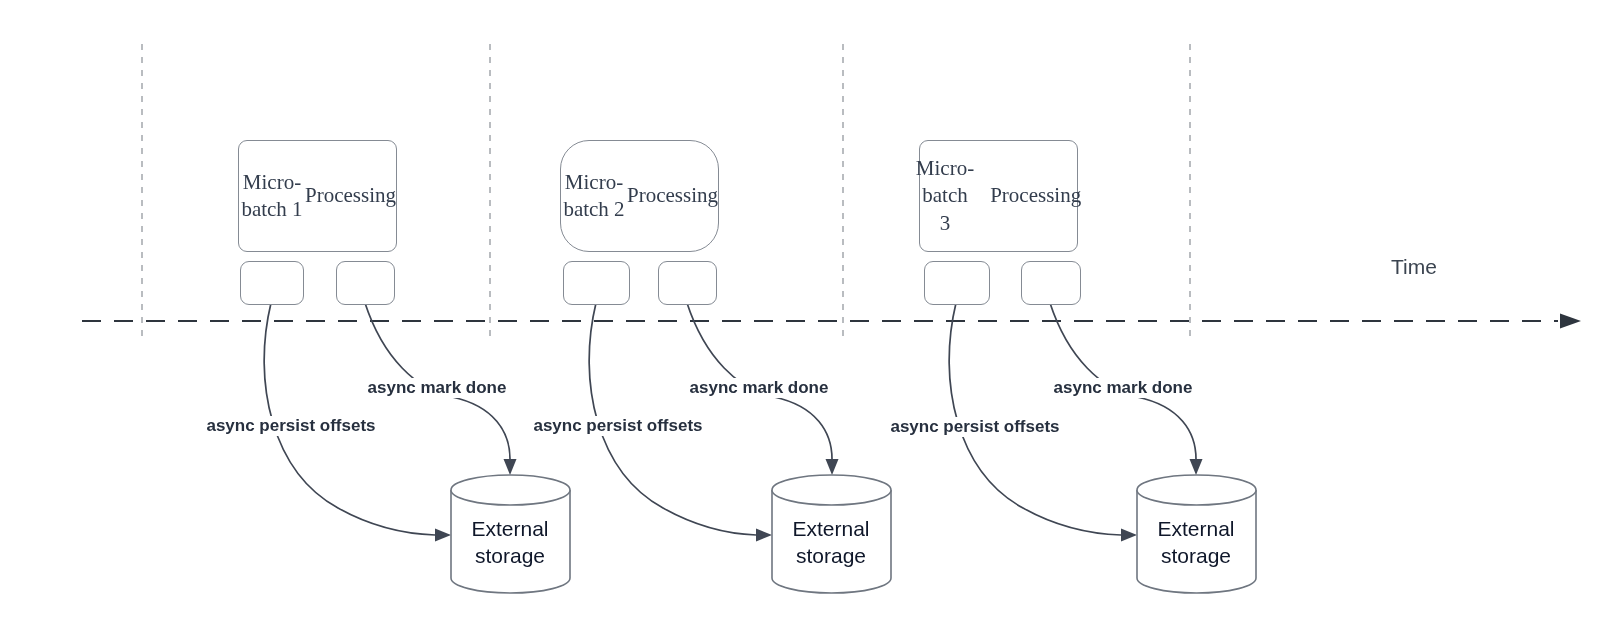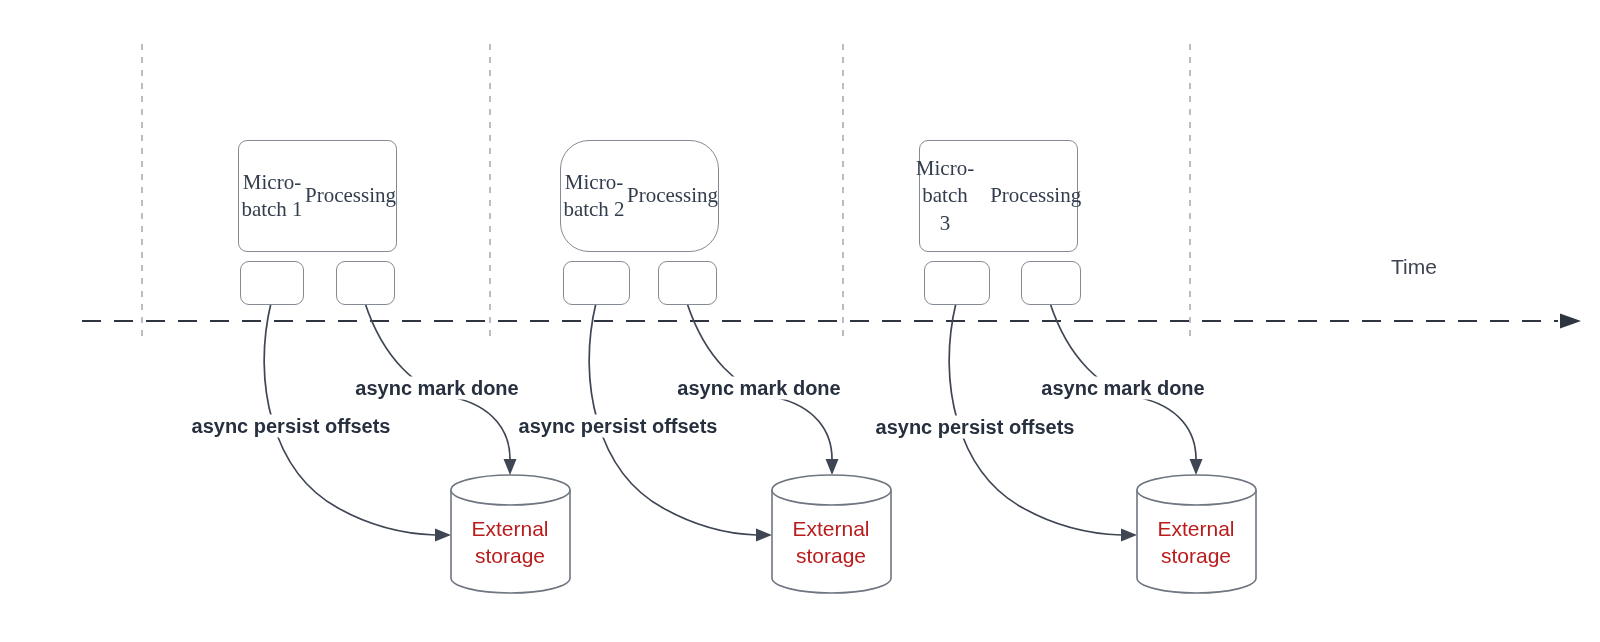--- a/index.html
+++ b/index.html
@@ -13,26 +13,26 @@
     background:#ffffff;display:flex;flex-direction:row;align-items:center;
     justify-content:center;text-align:center;color:#333d4d;font-size:21px;
     line-height:1.3;z-index:2;position:absolute;top:140px;font-family:Liberation Serif, serif;
   }
   .task-box{
     position:absolute;top:261px;height:42px;border:1.6px solid #858b94;
     border-radius:9px;background:#ffffff;z-index:2;
   }
   .edge-label{
     position:absolute;transform:translate(-50%,-50%);white-space:nowrap;
-    font-size:20px;font-weight:bold;color:#27303f;background:#ffffff;
+    font-size:17px;font-weight:bold;color:#27303f;background:#ffffff;
     padding:0 3px;z-index:3;
   }
   .storage-label{
     position:absolute;transform:translate(-50%,-50%);text-align:center;
-    font-size:21px;line-height:1.28;color:#b91c1c;z-index:3;white-space:nowrap;
+    font-size:21px;line-height:1.28;color:#0f172a;z-index:3;white-space:nowrap;
   }
   .time-label{
     position:absolute;transform:translate(-50%,-50%);font-size:21px;
     color:#3b4450;z-index:2;white-space:nowrap;
   }
 </style>
 </head>
 <body>
 
 <svg id="canvas-svg" width="1600" height="642" viewBox="0 0 1600 642">

